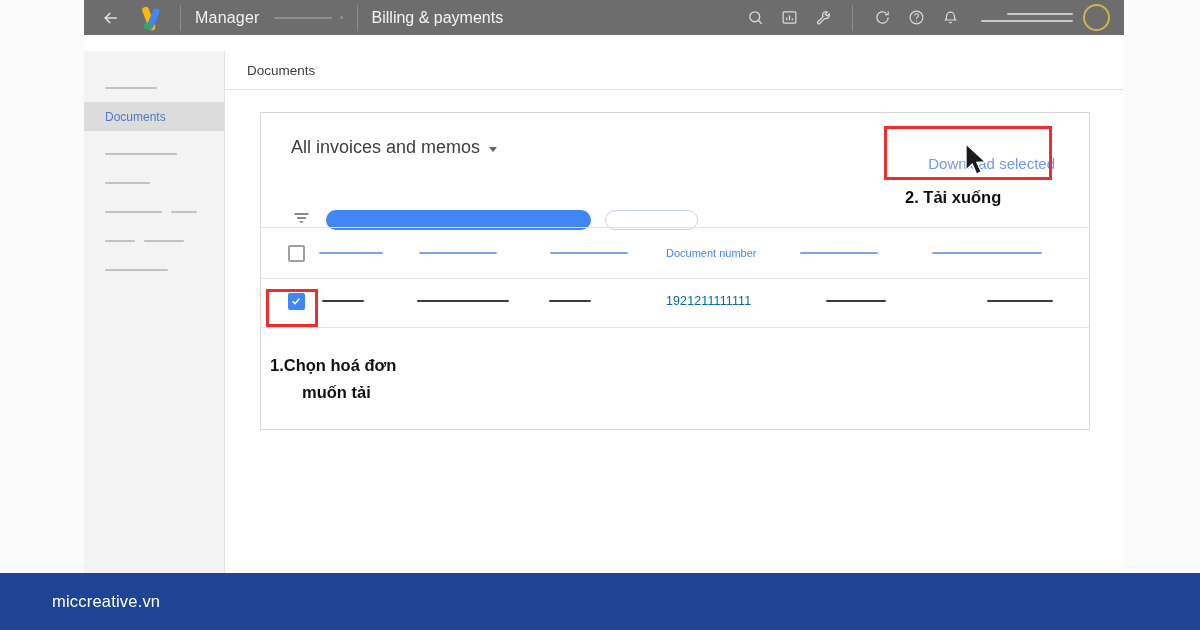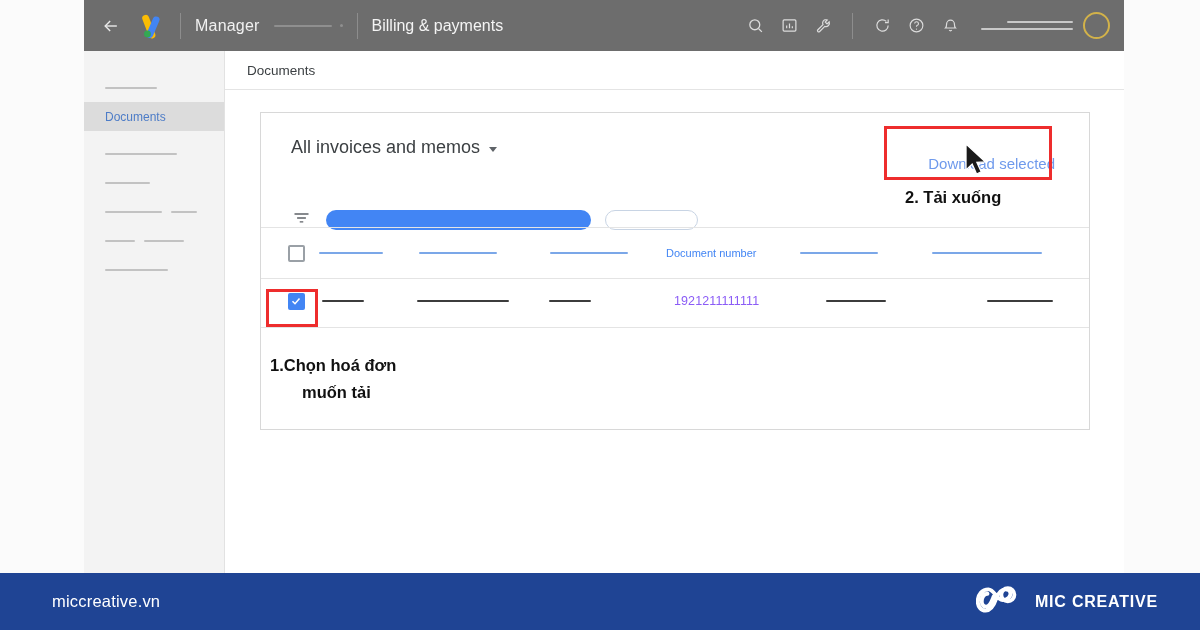--- a/index.html
+++ b/index.html
@@ -18,21 +18,21 @@
   
   #appwin {
     position: absolute;
     left: 84px; top: 0; width: 1040px; height: 573px;
     background: #ffffff;
     overflow: hidden;
   }
 
   
   .topbar {
-    position: absolute; left: 0; top: 0; width: 1040px; height: 51px;
+    position: absolute; left: 0; top: 0; width: 1040px; height: 35px;
     background: #6d6d6d;
     display: flex; align-items: center;
   }
   .back-arrow {
     width: 34px; margin-left: 10px;
     display: flex; align-items: center; justify-content: center;
     color: #e9e9e9;
   }
   .ads-logo { width: 30px; height: 30px; margin-left: 8px; position: relative; }
   .vdiv { width: 1px; height: 26px; background: #8d8d8d; margin: 0 14px; }
@@ -120,21 +120,21 @@
   .cb-empty {
     width: 17px; height: 17px; border: 2px solid #9aa0a6; border-radius: 2px; background: #fff;
   }
   .cb-checked {
     width: 17px; height: 17px; border-radius: 2px; background: #4285f4;
     display: flex; align-items: center; justify-content: center;
   }
   .hd-line { background: #7ba7e8; height: 2px; border-radius: 1px; }
   .rw-line { background: #3c3c3c; height: 1.5px; border-radius: 1px; }
   .hd-text { font-size: 11px; color: #4285f4; }
-  .rw-text { font-size: 12.5px; color: #8b5cf6; letter-spacing: .1px; margin-left: 8px; }
+  .rw-text { font-size: 12.5px; color: #0369a1; letter-spacing: .1px; }
 
   
   .dl-link {
     position: absolute; right: 34px; top: 42px;
     font-size: 15px; color: #6f9aec; white-space: nowrap;
   }
   .redbox {
     position: absolute; border: 3px solid #ee2d2d; background: transparent;
   }
   .redbox-dl { left: 884px; top: 126px; width: 168px; height: 54px; }
@@ -344,25 +344,15 @@
 
   <div class="note note-2">2. Tải xuống</div>
 
   <div class="note note-1">
     <span>1.Chọn hoá đơn</span>
     <span class="l2">muốn tải</span>
   </div>
 
   <div class="footer">
     <div class="site">miccreative.vn</div>
-    <div class="brand">
-      <span>
-        <svg width="46" height="30" viewBox="0 0 52 32">
-          <path d="M14 4 C21 4 23 16 30 16 C36 16 39 12 39 9 C39 6 36 4 33 4 C28 4 25 9 23 14 C21 20 18 28 11 28 C5.5 28 2 23.5 2 17.5 C2 10 7 4 14 4 Z
-                   M13 9 C9 9 6.5 13 6.5 17.5 C6.5 21 8.6 23.5 11.5 23.5 C16 23.5 18 17 20 12" fill="none" stroke="#ffffff" stroke-width="4.4" stroke-linecap="round" stroke-linejoin="round"></path>
-          <circle cx="36" cy="10" r="7.4" fill="none" stroke="#ffffff" stroke-width="4.4"></circle>
-        </svg>
-      </span>
-      <span class="bname">MIC CREATIVE</span>
-    </div>
   </div>
 
 </div>
 
 </body></html>

